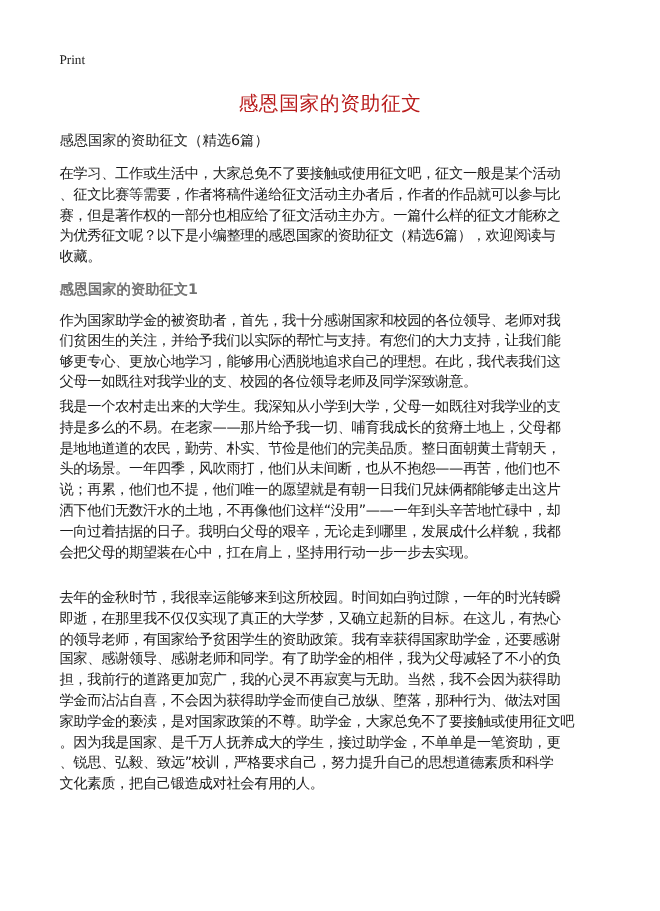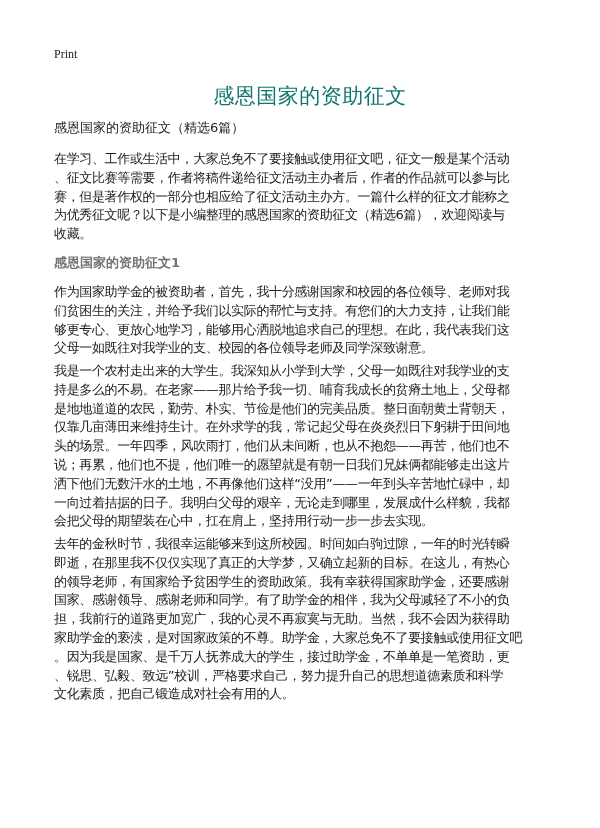--- a/index.html
+++ b/index.html
@@ -25,26 +25,26 @@
     position: absolute;
     top: 47px;
     left: 0;
     font-family: "Liberation Serif", "DejaVu Serif", serif;
     font-size: 12px;
     color: #222;
   }
   .doc-title {
     position: absolute;
     top: 82px;
-    left: 10px;
+    left: 0;
     width: 492px;
     text-align: center;
-    font-size: 21px;
+    font-size: 18px;
     font-weight: normal;
-    color: #0f766e;
+    color: #b91c1c;
     letter-spacing: 0.5px;
     margin: 0;
   }
   .doc-subtitle {
     position: absolute;
     top: 119px;
     left: 0;
     font-size: 13px;
     color: #222;
     white-space: nowrap;
@@ -95,33 +95,33 @@
     <span class="ln">作为国家助学金的被资助者，首先，我十分感谢国家和校园的各位领导、老师对我</span>
     <span class="ln">们贫困生的关注，并给予我们以实际的帮忙与支持。有您们的大力支持，让我们能</span>
     <span class="ln">够更专心、更放心地学习，能够用心洒脱地追求自己的理想。在此，我代表我们这</span>
     <span class="ln">父母一如既往对我学业的支、校园的各位领导老师及同学深致谢意。</span>
   </div>
 
   <div class="para" style="top:362px;">
     <span class="ln">我是一个农村走出来的大学生。我深知从小学到大学，父母一如既往对我学业的支</span>
     <span class="ln">持是多么的不易。在老家——那片给予我一切、哺育我成长的贫瘠土地上，父母都</span>
     <span class="ln">是地地道道的农民，勤劳、朴实、节俭是他们的完美品质。整日面朝黄土背朝天，</span>
-    <span class="ln">仅靠几亩薄田来维持生计。在外求学的我，常记起父母在炎炎烈日下躬耕于田间地</span>
     <span class="ln">头的场景。一年四季，风吹雨打，他们从未间断，也从不抱怨——再苦，他们也不</span>
     <span class="ln">说；再累，他们也不提，他们唯一的愿望就是有朝一日我们兄妹俩都能够走出这片</span>
     <span class="ln">洒下他们无数汗水的土地，不再像他们这样“没用”——一年到头辛苦地忙碌中，却</span>
     <span class="ln">一向过着拮据的日子。我明白父母的艰辛，无论走到哪里，发展成什么样貌，我都</span>
     <span class="ln">会把父母的期望装在心中，扛在肩上，坚持用行动一步一步去实现。</span>
   </div>
 
   <div class="para" style="top:535px;">
     <span class="ln">去年的金秋时节，我很幸运能够来到这所校园。时间如白驹过隙，一年的时光转瞬</span>
     <span class="ln">即逝，在那里我不仅仅实现了真正的大学梦，又确立起新的目标。在这儿，有热心</span>
     <span class="ln">的领导老师，有国家给予贫困学生的资助政策。我有幸获得国家助学金，还要感谢</span>
     <span class="ln">国家、感谢领导、感谢老师和同学。有了助学金的相伴，我为父母减轻了不小的负</span>
     <span class="ln">担，我前行的道路更加宽广，我的心灵不再寂寞与无助。当然，我不会因为获得助</span>
+    <span class="ln">学金而沾沾自喜，不会因为获得助学金而使自己放纵、堕落，那种行为、做法对国</span>
     <span class="ln">家助学金的亵渎，是对国家政策的不尊。助学金，大家总免不了要接触或使用征文吧</span>
     <span class="ln">。因为我是国家、是千万人抚养成大的学生，接过助学金，不单单是一笔资助，更</span>
     <span class="ln">、锐思、弘毅、致远”校训，严格要求自己，努力提升自己的思想道德素质和科学</span>
     <span class="ln">文化素质，把自己锻造成对社会有用的人。</span>
   </div>
 
 </div>
 
 </body></html>

